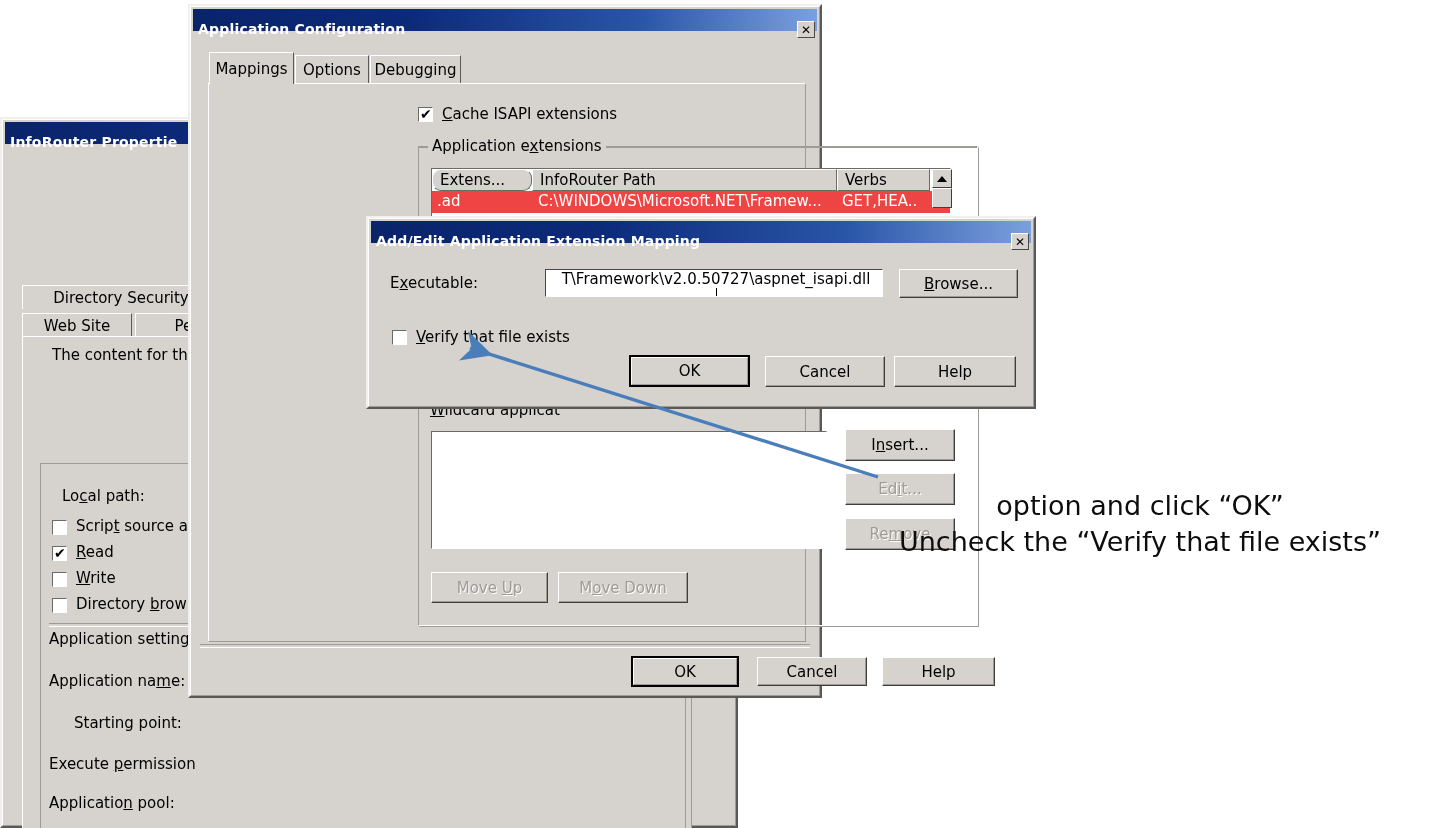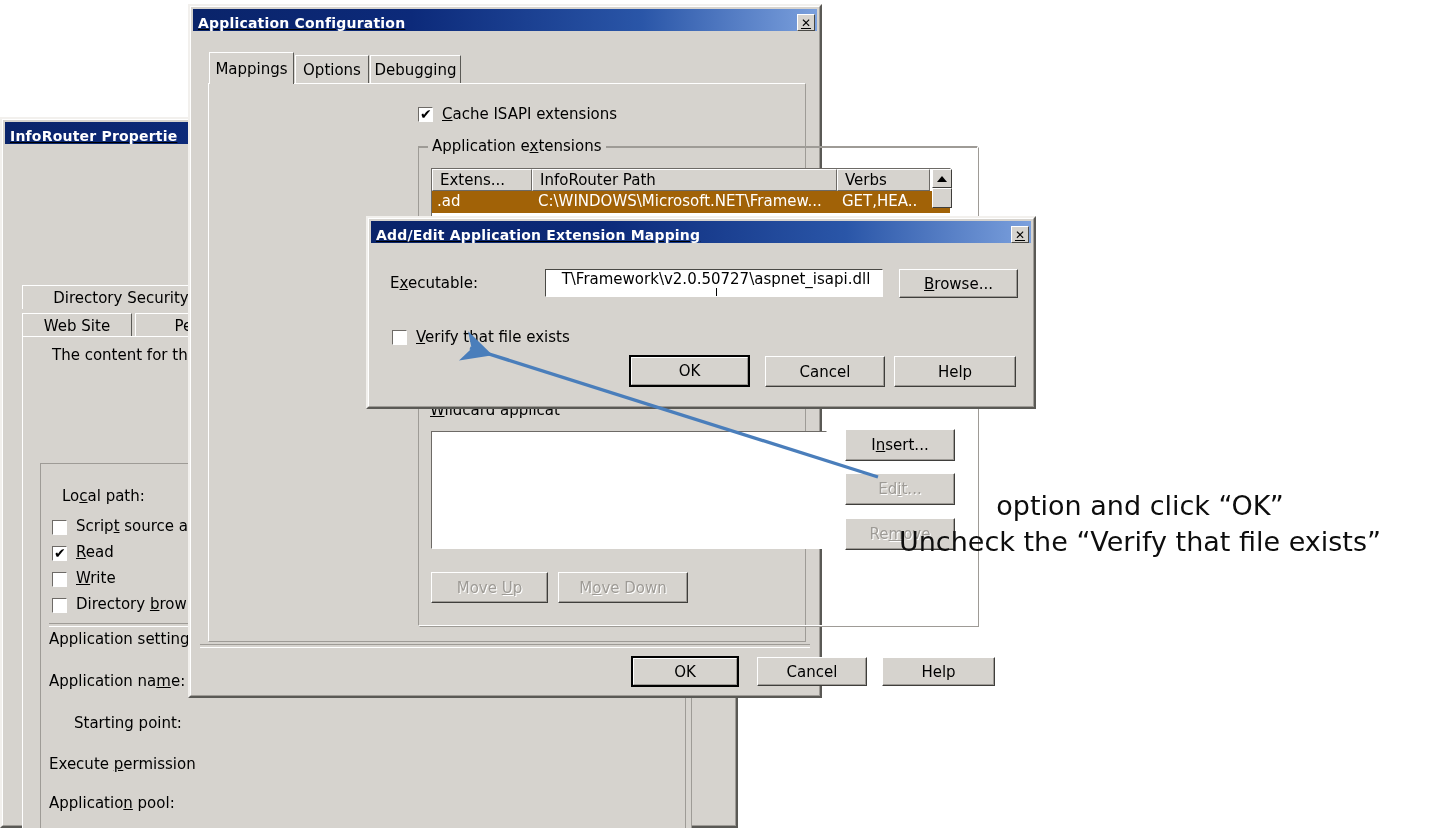--- a/index.html
+++ b/index.html
@@ -14,21 +14,21 @@
   .dlg{position:absolute;background:#d6d3ce;
        border-top:2px solid #f2f0ed;border-left:2px solid #f2f0ed;
        border-right:2px solid #5a5955;border-bottom:2px solid #5a5955;
        box-sizing:border-box;}
   .dlg-inner{position:absolute;left:0;top:0;right:0;bottom:0;
        border-top:1px solid #ffffff;border-left:1px solid #ffffff;
        border-right:1px solid #9e9b96;border-bottom:1px solid #9e9b96;
        box-sizing:border-box;}
   .titlebar{position:absolute;left:3px;right:3px;top:3px;height:22px;
        background:linear-gradient(to right,#0a246a 0%,#0c2a7a 35%,#2a56a8 72%,#7ba0dd 100%);
-       display:flex;align-items:flex-end;padding:4px 2px 0 5px;box-sizing:border-box;text-decoration:underline;}
+       display:flex;align-items:flex-start;padding:12px 2px 0 5px;box-sizing:border-box;}
   .titlebar .ttl{color:#fff;font-size:14px;font-weight:bold;letter-spacing:.2px;
        white-space:nowrap;overflow:hidden;flex:1;
        font-family:"DejaVu Sans","Liberation Sans",sans-serif;}
   .closebtn{width:18px;height:17px;background:#d6d3ce;
        border-top:1px solid #ffffff;border-left:1px solid #ffffff;
        border-right:1px solid #4a4945;border-bottom:1px solid #4a4945;
        display:flex;align-items:center;justify-content:center;
        font-size:12px;font-weight:bold;color:#000;line-height:1;
        font-family:"DejaVu Sans",sans-serif;box-sizing:border-box;cursor:pointer;}
 
@@ -73,21 +73,21 @@
        font-family:"DejaVu Sans","Liberation Sans",sans-serif;}
 
   
   .lv-hdr-cell{position:absolute;top:0;height:22px;background:#d6d3ce;box-sizing:border-box;
        border-top:1px solid #ffffff;border-left:1px solid #ffffff;
        border-right:1px solid #6d6a66;border-bottom:1px solid #6d6a66;
        display:flex;align-items:center;padding-left:7px;font-size:15px;color:#000;
        font-family:"DejaVu Sans","Liberation Sans",sans-serif;cursor:pointer;}
   .lv-row{position:absolute;left:0;right:0;height:22px;font-size:15px;color:#000;
        font-family:"DejaVu Sans","Liberation Sans",sans-serif;}
-  .lv-row.sel{background:#a16207;color:#ffffff;}
+  .lv-row.sel{background:#ef4444;color:#ffffff;}
   .lv-c0{position:absolute;left:5px;top:1px;white-space:nowrap;}
   .lv-c1{position:absolute;left:106px;top:1px;white-space:nowrap;}
   .lv-c2{position:absolute;left:410px;top:1px;white-space:nowrap;}
 
   .spin{position:absolute;width:20px;background:#d6d3ce;box-sizing:border-box;
        border-top:1px solid #ffffff;border-left:1px solid #ffffff;
        border-right:1px solid #3f3e3b;border-bottom:1px solid #3f3e3b;
        display:flex;align-items:center;justify-content:center;cursor:pointer;}
   .hscroll{position:absolute;background:#d6d3ce;box-sizing:border-box;
        border-top:1px solid #9e9b96;}
@@ -218,21 +218,21 @@
     <div class="grp" style="left:228px;top:140px;width:560px;height:0px;z-index:2;"></div>
     <div style="position:absolute;left:228px;top:140px;width:560px;height:480px;box-sizing:border-box;
                 border:1px solid #9e9b96;border-right-color:#ffffff;border-bottom-color:#ffffff;z-index:2;"></div>
     <div style="position:absolute;left:229px;top:141px;width:560px;height:480px;box-sizing:border-box;
                 border:1px solid transparent;border-right-color:#9e9b96;border-bottom-color:#9e9b96;z-index:2;"></div>
     <div class="grp-lbl" style="left:238px;top:131px;z-index:3;">
       Application e<span class="u">x</span>tensions
     </div>
 
     <div class="sunken" style="left:241px;top:162px;width:520px;height:138px;z-index:3;overflow:hidden;">
-      <div class="lv-hdr-cell" style="left:0;width:100px;">
+      <div class="lv-hdr-cell" style="left:0;width:100px;border-radius:9px;">
         <span>Extens...</span>
       </div>
       <div class="lv-hdr-cell" style="left:100px;width:305px;">
         <span>InfoRouter Path</span>
       </div>
       <div class="lv-hdr-cell" style="left:405px;width:93px;">
         <span>Verbs</span>
       </div>
 
       <div style="position:absolute;left:0;top:22px;right:0;bottom:0;background:#ffffff;overflow:hidden;">

